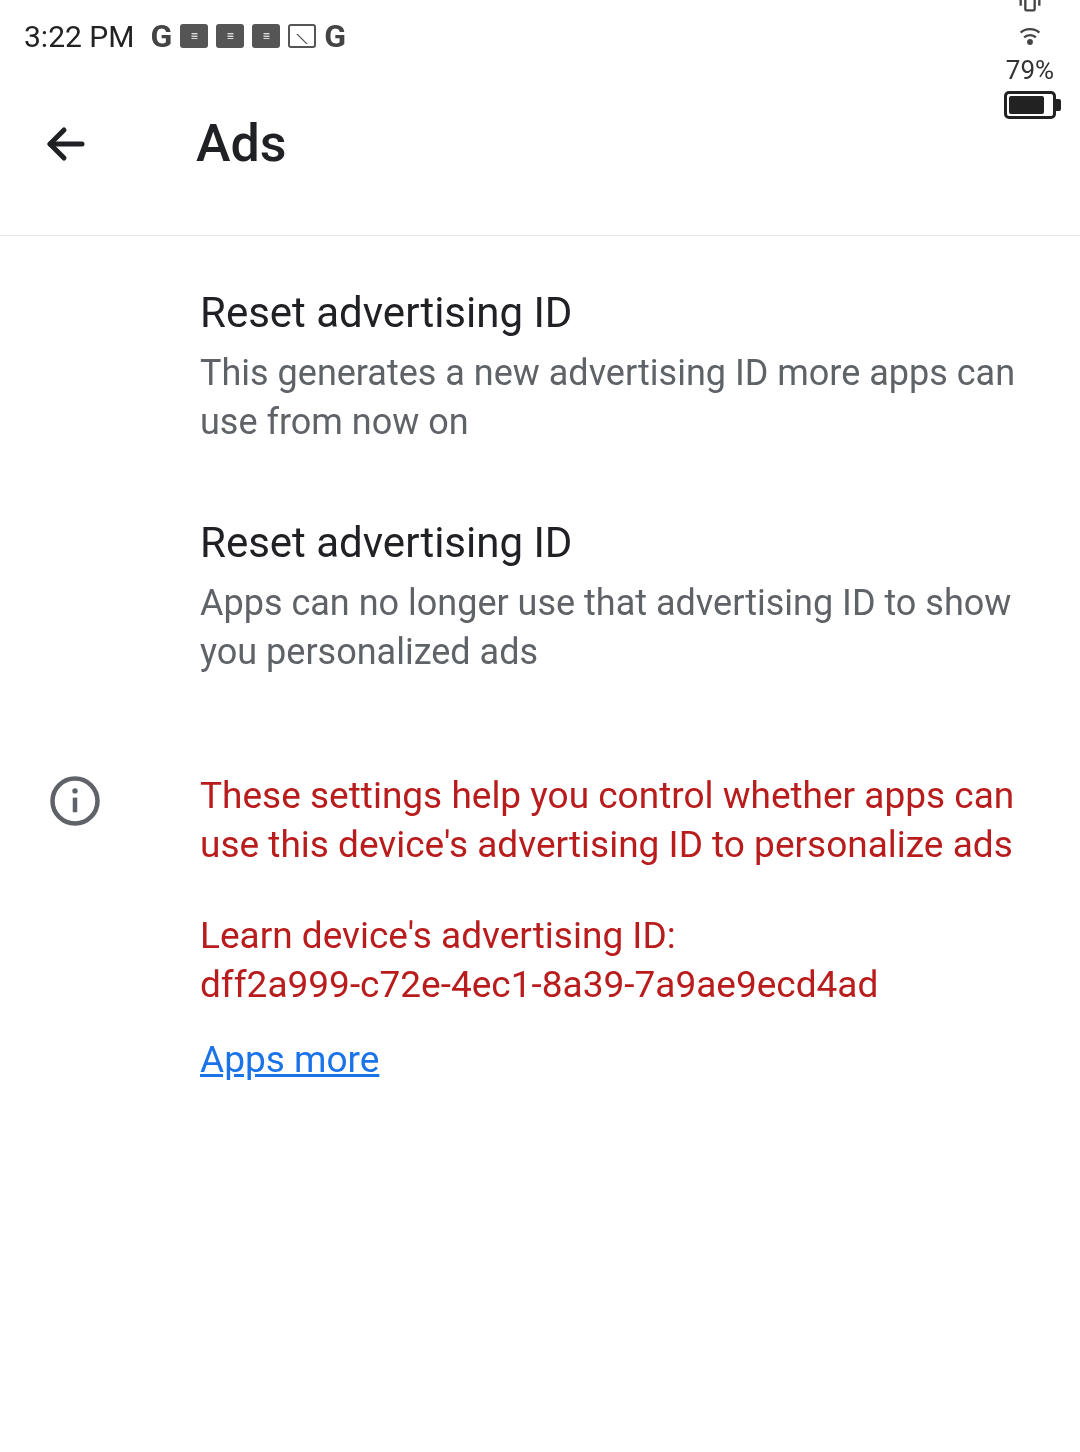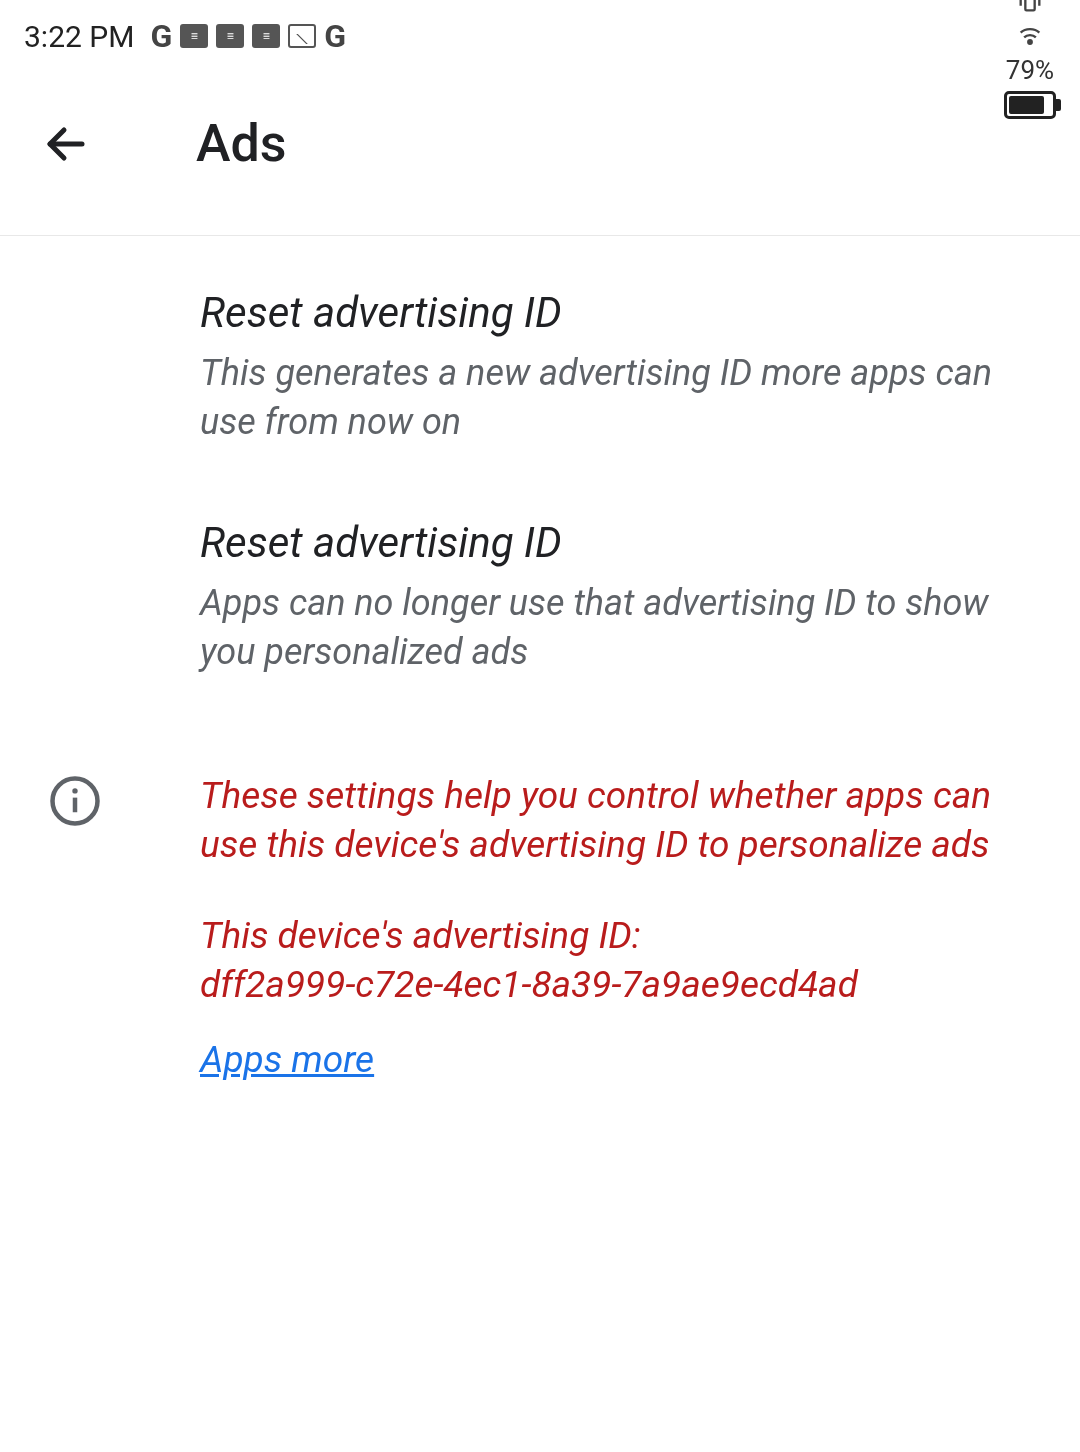--- a/index.html
+++ b/index.html
@@ -135,21 +135,20 @@
       font-weight: 500;
       color: #202124;
       margin-left: 100px;
     }
     
     
     .content {
       padding-left: 200px;
       padding-right: 48px;
       padding-top: 52px;
-      font-style: italic;
     }
     .setting-item {
       padding-bottom: 72px;
       cursor: pointer;
     }
     .setting-title {
       font-size: 42px;
       color: #202124;
       font-weight: 400;
       margin-bottom: 12px;
@@ -255,19 +254,19 @@
   <div class="info-row">
     <div class="info-icon-wrap">
       <svg viewBox="0 0 24 24" fill="none" stroke="#5f6368" stroke-width="2">
         <circle cx="12" cy="12" r="10"></circle>
         <line x1="12" y1="10.5" x2="12" y2="17"></line>
         <circle cx="12" cy="7.5" r="1.2" fill="#5f6368" stroke="none"></circle>
       </svg>
     </div>
     <div class="info-text-block">
       <div class="info-text">These settings help you control whether apps can use this device's advertising ID to personalize ads</div>
-      <div class="info-text spaced">This device's advertising ID:</div>
+      <div class="info-text spaced">Learn device's advertising ID:</div>
       <div class="info-text">dff2a999-c72e-4ec1-8a39-7a9ae9ecd4ad</div>
       <a class="learn-more">Apps more</a>
     </div>
   </div>
 
 </div>
 
 </body></html>

